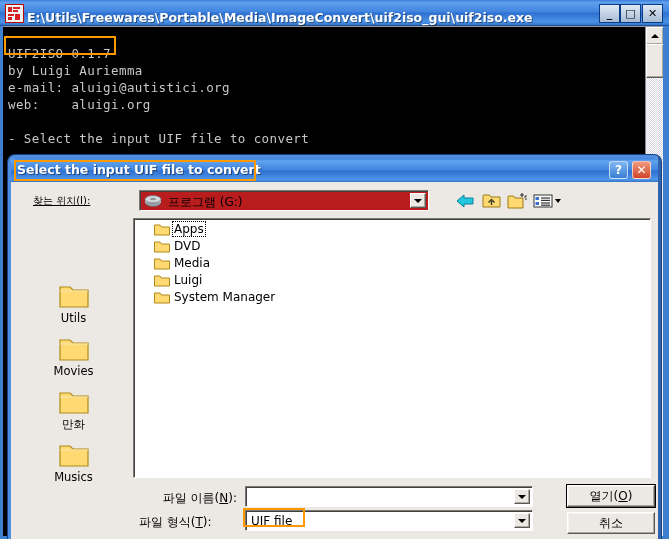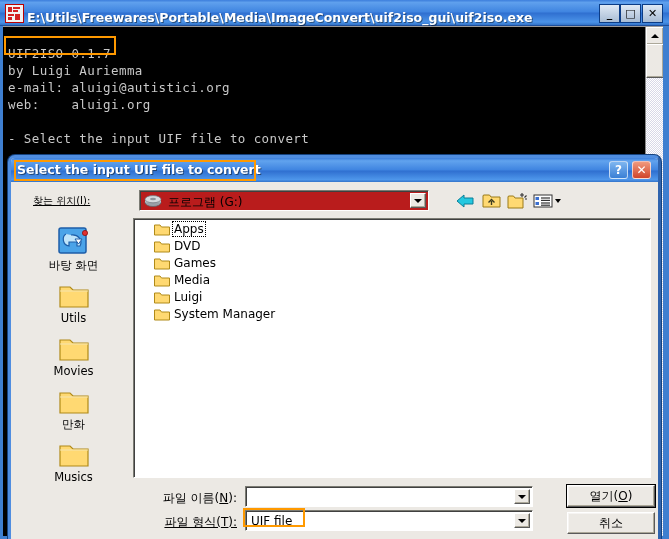--- a/index.html
+++ b/index.html
@@ -185,21 +185,21 @@
     padding-left:20px;margin-top:1px;
   }
   .folder-ico{
     width:16px;height:13px;margin-right:3px;flex:0 0 auto;position:relative;
   }
   .file-name{font-size:12px;color:#000;padding:0 1px;white-space:nowrap;}
   .focused .file-name{outline:1px dotted #000;}
 
   
   #fname-label{position:absolute;left:122px;top:308px;width:104px;text-align:right;font-size:12px;}
-  #ftype-label{position:absolute;left:122px;top:332px;width:104px;text-align:right;font-size:12px;text-decoration:underline;}
+  #ftype-label{position:absolute;left:128px;top:332px;width:104px;text-align:left;font-size:12px;}
   #fname-combo{
     position:absolute;left:234px;top:304px;width:288px;height:21px;
     background:#fff;border:1px solid;border-color:#7b7b73 #fff #fff #7b7b73;
     box-shadow:inset 1px 1px 0 #404040;box-sizing:border-box;
   }
   #ftype-combo{
     position:absolute;left:234px;top:328px;width:288px;height:21px;
     background:#fff;border:1px solid;border-color:#7b7b73 #fff #fff #7b7b73;
     box-shadow:inset 1px 1px 0 #404040;box-sizing:border-box;
   }
@@ -314,31 +314,20 @@
           <rect x="8" y="4.4" width="9" height="1.2" fill="#333"></rect>
           <rect x="8" y="6.8" width="9" height="1.2" fill="#333"></rect>
           <rect x="8" y="9.4" width="9" height="1.2" fill="#333"></rect>
           <rect x="8" y="11.6" width="9" height="1.2" fill="#333"></rect>
           <path d="M22 6 L28 6 L25 10 Z" fill="#000"></path>
         </svg>
       </div>
     </div>
 
     <div id="places-bar">
-      <div class="place-item" style="top:0">
-        <div class="place-icon">
-          <svg width="33" height="31" viewBox="0 0 33 31">
-            <rect x="2" y="2" width="27" height="25" fill="#4aa3e8" stroke="#1e5ea8" stroke-width="1.5" rx="2"></rect>
-            <path d="M9 8 C5 10 5 19 12 20 L12 16 L20 16 L20 20 L23 20 C26 14 21 8 14 9" fill="#bfe4fa" stroke="#1e5ea8" stroke-width="1.2"></path>
-            <path d="M18 13 L25 13 L21.5 18 Z" fill="#ffffff" stroke="#1e5ea8" stroke-width="1"></path>
-            <circle cx="28" cy="7" r="2.6" fill="#e03030" stroke="#8a1010" stroke-width="0.8"></circle>
-          </svg>
-        </div>
-        <div class="place-label">바탕 화면</div>
-      </div>
       <div class="place-item" style="top:53px">
         <div class="place-icon">
           <svg width="32" height="28" viewBox="0 0 32 28">
             <path d="M2 5 L2 25 L30 25 L30 8 L15 8 L12 5 Z" fill="#ffd972" stroke="#b08a18" stroke-width="1.2"></path>
             <path d="M2 9 L30 9" stroke="#f5e5b0" stroke-width="1"></path>
           </svg>
         </div>
         <div class="place-label">Utils</div>
       </div>
       <div class="place-item" style="top:106px">
@@ -380,26 +369,20 @@
       <div class="file-row">
         <svg class="folder-ico" viewBox="0 0 16 13">
           <path d="M0.5 2 L0.5 12 L15.5 12 L15.5 4 L7.5 4 L6 2 Z" fill="#ffd972" stroke="#b08a18" stroke-width="1"></path>
         </svg>
         <span class="file-name">DVD</span>
       </div>
       <div class="file-row">
         <svg class="folder-ico" viewBox="0 0 16 13">
           <path d="M0.5 2 L0.5 12 L15.5 12 L15.5 4 L7.5 4 L6 2 Z" fill="#ffd972" stroke="#b08a18" stroke-width="1"></path>
         </svg>
-        <span class="file-name">Games</span>
-      </div>
-      <div class="file-row">
-        <svg class="folder-ico" viewBox="0 0 16 13">
-          <path d="M0.5 2 L0.5 12 L15.5 12 L15.5 4 L7.5 4 L6 2 Z" fill="#ffd972" stroke="#b08a18" stroke-width="1"></path>
-        </svg>
         <span class="file-name">Media</span>
       </div>
       <div class="file-row">
         <svg class="folder-ico" viewBox="0 0 16 13">
           <path d="M0.5 2 L0.5 12 L15.5 12 L15.5 4 L7.5 4 L6 2 Z" fill="#ffd972" stroke="#b08a18" stroke-width="1"></path>
         </svg>
         <span class="file-name">Luigi</span>
       </div>
       <div class="file-row">
         <svg class="folder-ico" viewBox="0 0 16 13">

